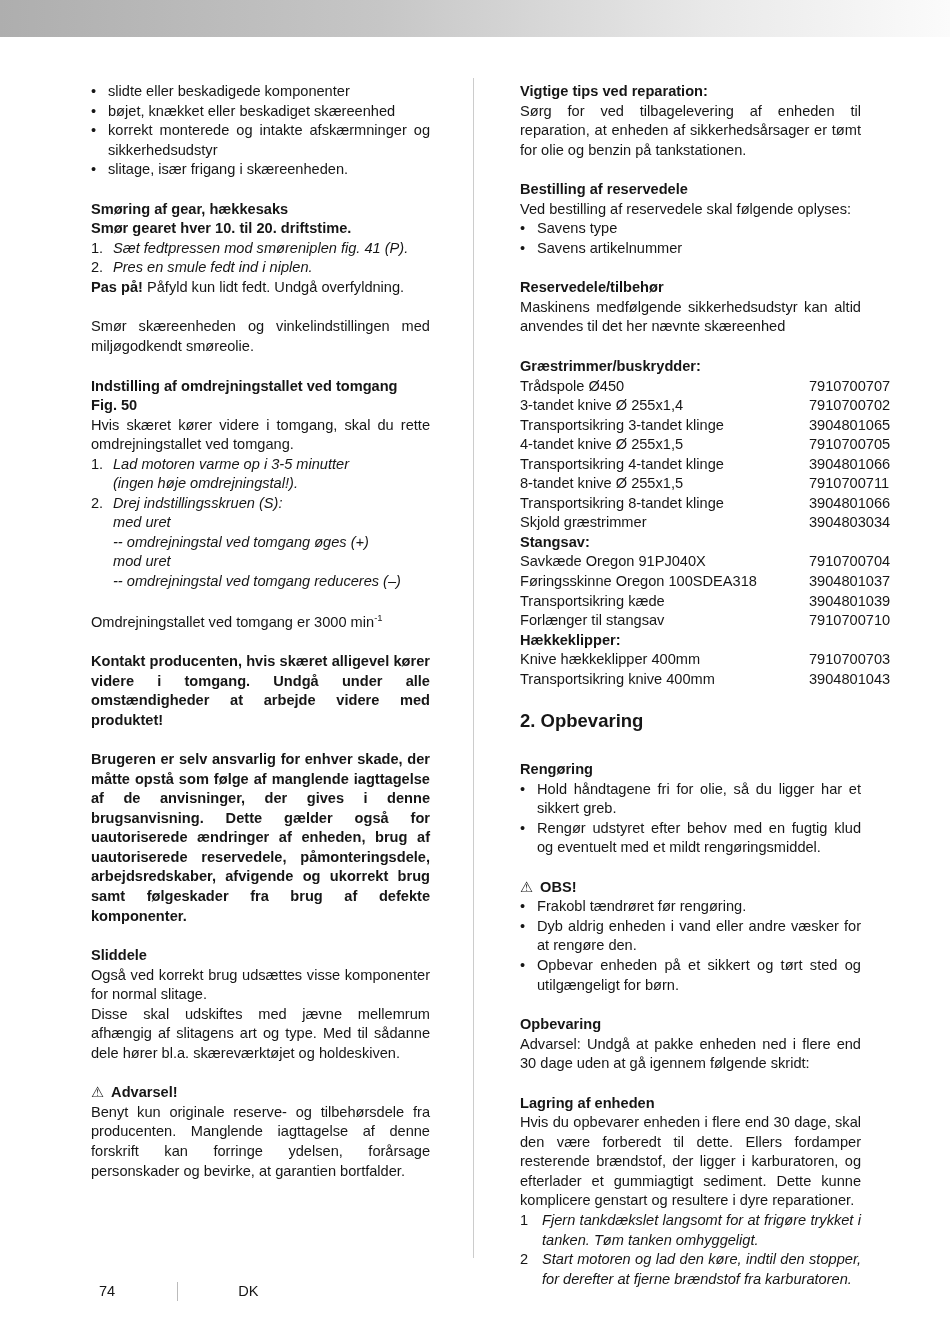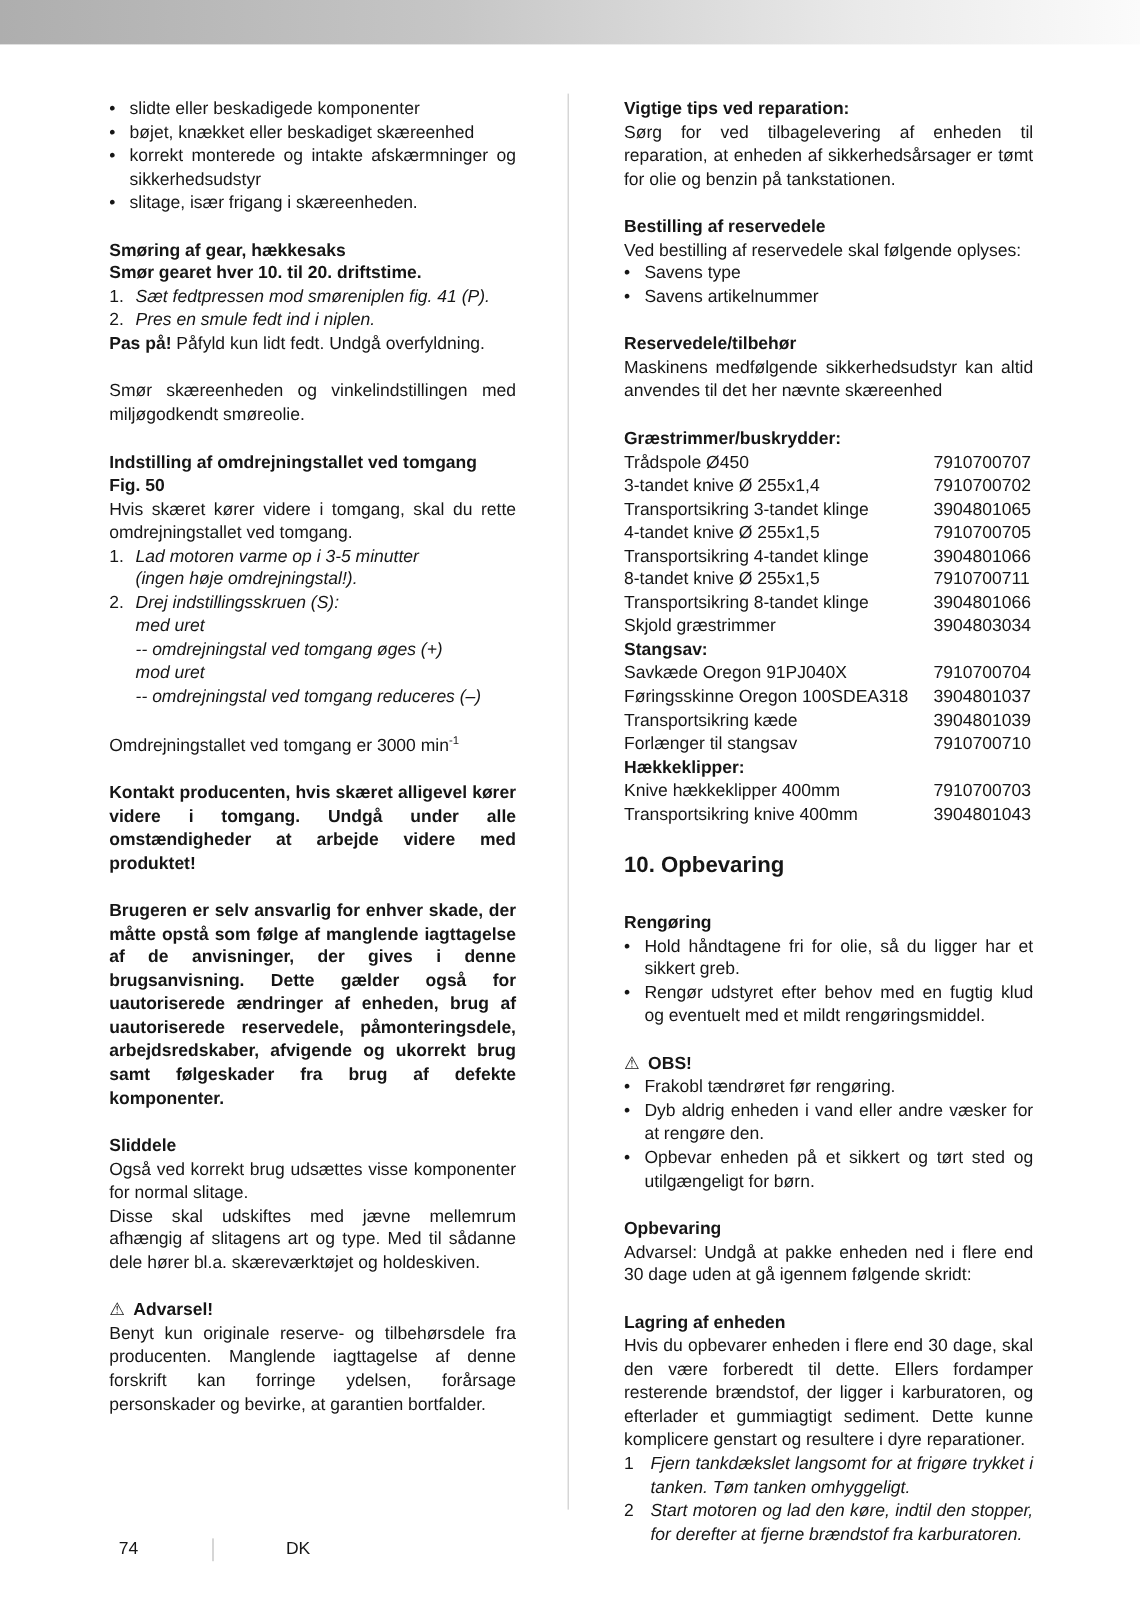--- a/index.html
+++ b/index.html
@@ -28,21 +28,21 @@
   .bullet .bt { flex:1; text-align:justify; }
 
   .olitem { display:flex; }
   .olitem .num { width:22px; flex:none; }
   .olitem .ot { flex:1; text-align:justify;font-style:italic; }
 
   .warnh .tri { margin-right:7px; font-weight:normal; }
 
   .parts .prow { display:flex; }
   .parts .pname { width:258px; flex:none; }
-  .parts .pcode { flex:1; }
+  .parts .pcode { flex:1;margin-left:31px; }
 
   .h1 { font-size:18.5px; margin:8px 0 26px 0; }
 
   sup { font-size:0.65em; }
 
   .footer { position:absolute; left:99px; top:1282px; display:flex; align-items:center;gap:48px; }
   .footer .vline { width:1px; height:19px; background:#bbbbbb; margin:0 12px 0 14px; }
 </style>
 </head>
 <body>
@@ -201,21 +201,21 @@
         <div class="prow bold">Hækkeklipper:</div>
         <div class="prow">
           <div class="pname">Knive hækkeklipper 400mm</div>
           <div class="pcode">7910700703</div>
         </div>
         <div class="prow">
           <div class="pname">Transportsikring knive 400mm</div>
           <div class="pcode">3904801043</div>
         </div>
       </div>
-      <div class="blk h1">10. Opbevaring</div>
+      <div class="blk h1">2. Opbevaring</div>
       <div class="blk head mb0">
         <div class="hline">Rengøring</div>
       </div>
       <div class="blk">
         <div class="bullet">
           <span class="dot">•</span>
           <div class="bt">Hold håndtagene fri for olie, så du ligger har et sikkert greb.</div>
         </div>
         <div class="bullet">
           <span class="dot">•</span>

